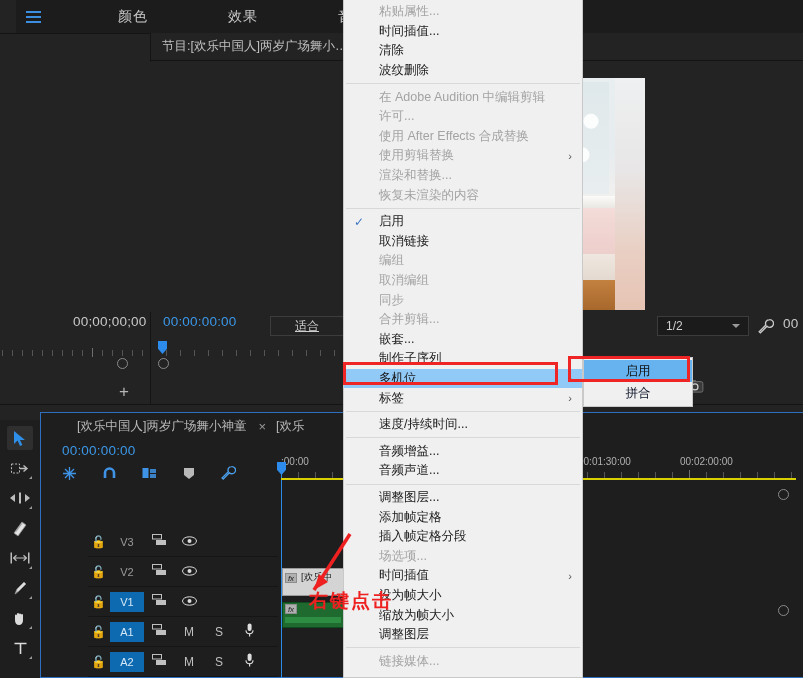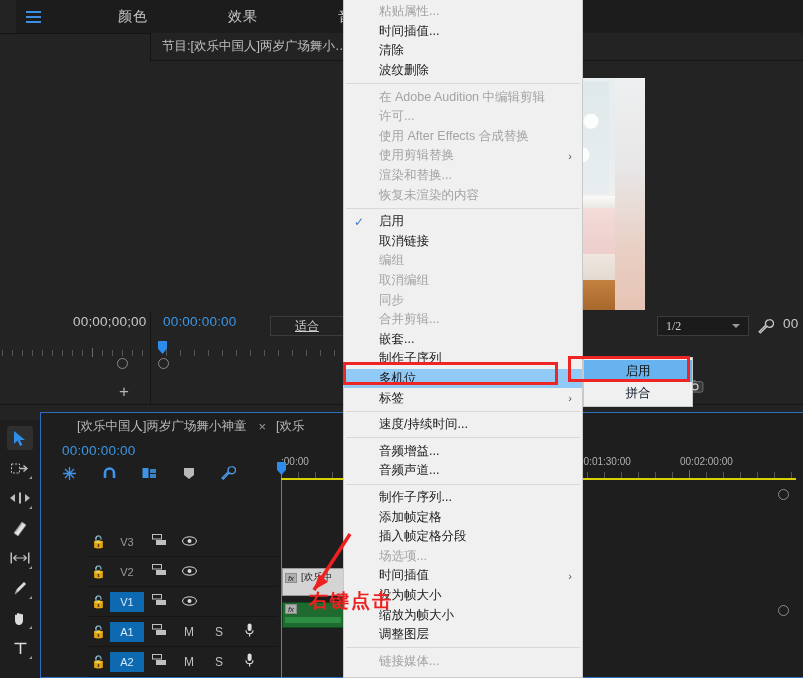--- a/index.html
+++ b/index.html
@@ -243,21 +243,21 @@
     <i style="left:112px"></i>
       <i style="left:126px"></i>
       <i style="left:140px"></i>
       <i style="left:154px"></i>
     <i style="left:168px"></i>
       <i style="left:182px"></i>
       <i style="left:196px"></i>
   </div>
   <div class="scrub-circle" style="position:absolute; left:158px; top:358px;"></div>
 
-  <div class="half-select" style="position:absolute; left:657px; top:316px;font-family:Liberation Serif, serif;">
+  <div class="half-select" style="position:absolute; left:657px; top:316px;">
     <span>1/2</span>
     <span class="caret"></span>
   </div>
   <svg style="position:absolute; left:757px; top:318px;" width="17" height="17" viewBox="0 0 20 20">
     <path d="M14.5 2a4.5 4.5 0 0 0-4.1 6.3L2.6 16.1l1.4 1.4 7.8-7.8A4.5 4.5 0 1 0 14.5 2z" fill="none" stroke="#c9c9c9" stroke-width="1.6"></path>
   </svg>
   <div style="position:absolute; left:783px; top:316px;" class="tc-grey">00</div>
 
   <svg style="position:absolute; left:686px; top:379px;" width="18" height="14" viewBox="0 0 20 16">
     <rect x="1" y="3" width="18" height="12" rx="2" fill="#3a3a3a" stroke="#777" stroke-width="1"></rect>
@@ -585,21 +585,21 @@
       </div>
       <div class="ctxsep"></div>
       <div class="ctxitem">
         <span>音频增益...</span>
       </div>
       <div class="ctxitem">
         <span>音频声道...</span>
       </div>
       <div class="ctxsep"></div>
       <div class="ctxitem">
-        <span>制作子序列...</span>
+        <span>调整图层...</span>
       </div>
       <div class="ctxitem">
         <span>添加帧定格</span>
       </div>
       <div class="ctxitem">
         <span>插入帧定格分段</span>
       </div>
       <div class="ctxitem dis">
         <span>场选项...</span>
       </div>

